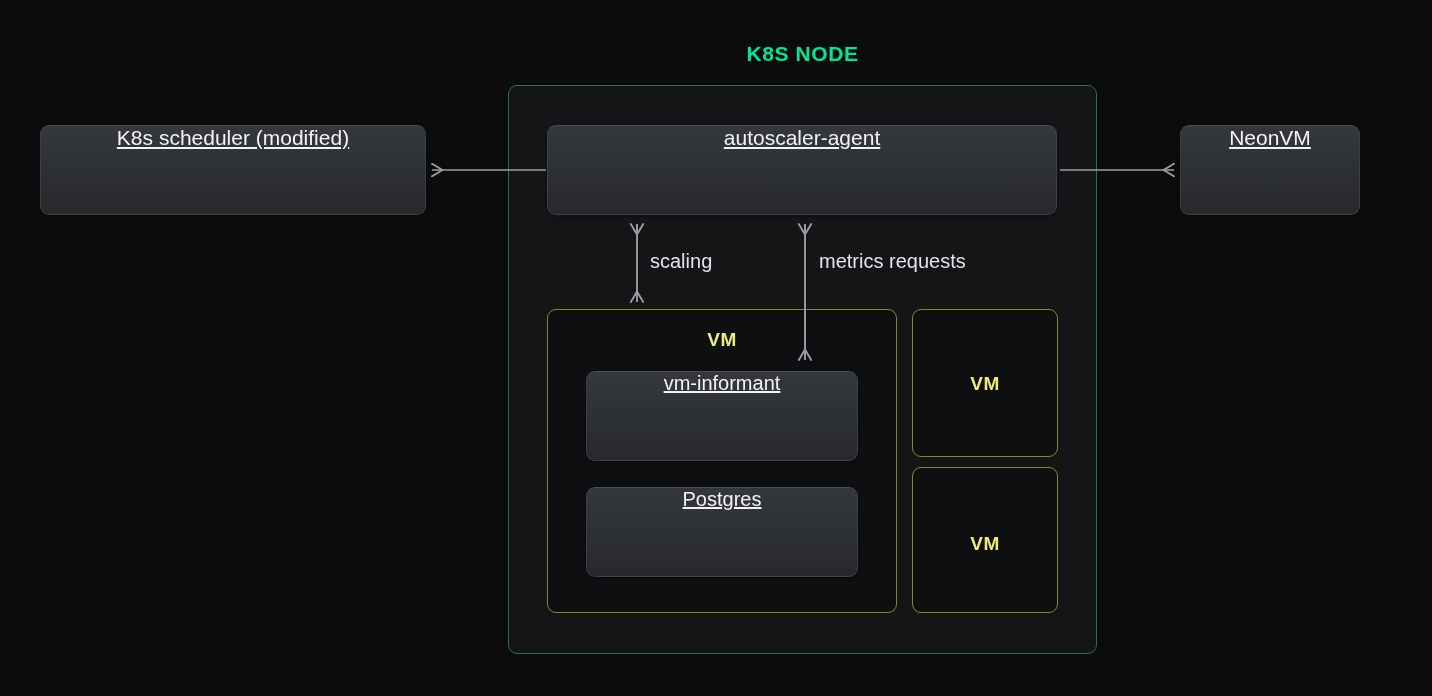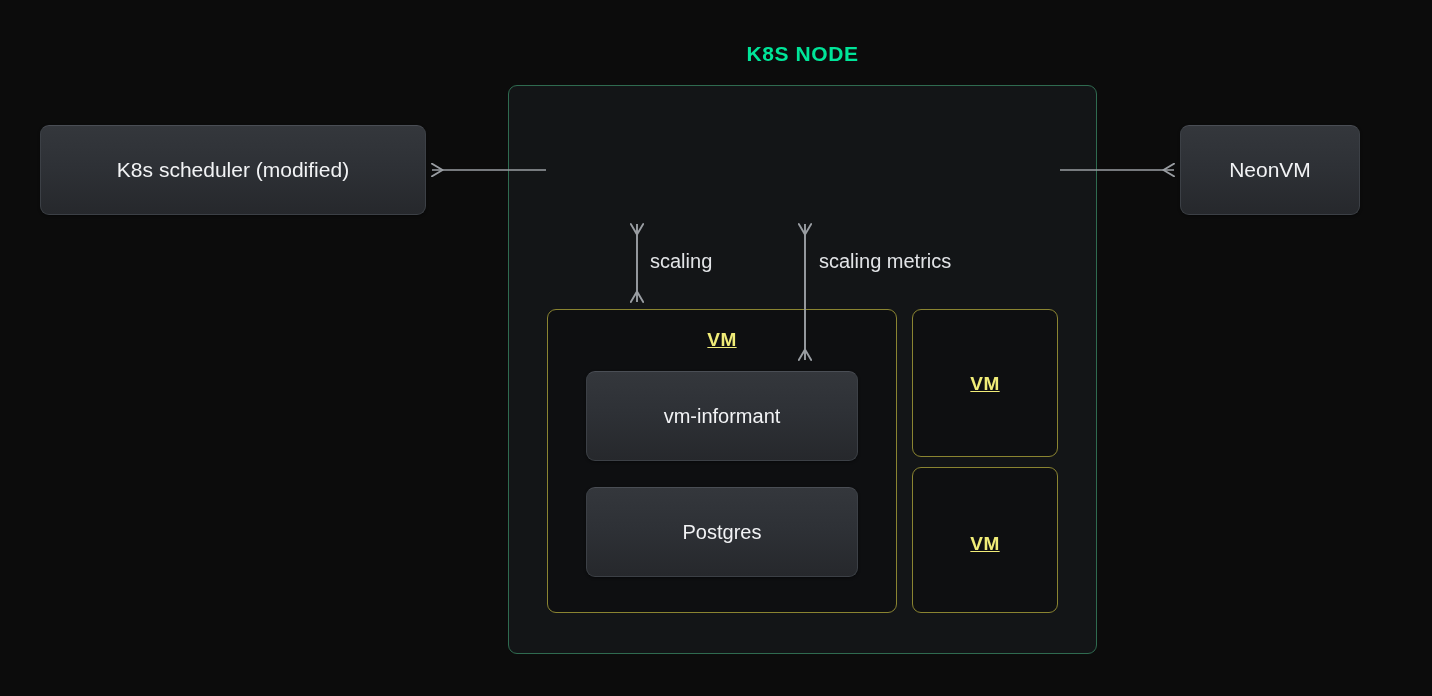--- a/index.html
+++ b/index.html
@@ -45,25 +45,25 @@
   }
 
   
   .comp-box {
     position: absolute;
     border-radius: 9px;
     background: linear-gradient(180deg, #34373c 0%, #2e3136 45%, #26282c 100%);
     border: 1px solid #3c4046;
     border-top-color: #4a4e55;
     display: flex;
-    align-items: center;
     justify-content: center;
     color: #f2f3f5;
     font-size: 21px;
     box-shadow: 0 1px 3px rgba(0,0,0,0.45);
+    text-decoration: underline;
   }
 
   #k8s-scheduler-box { left: 40px;  top: 125px; width: 386px; height: 90px; }
   #autoscaler-box    { left: 547px; top: 125px; width: 510px; height: 90px; }
   #neonvm-box        { left: 1180px; top: 125px; width: 180px; height: 90px; }
 
   #vm-informant-box  { left: 586px; top: 371px; width: 272px; height: 90px; font-size: 20px; }
   #postgres-box      { left: 586px; top: 487px; width: 272px; height: 90px; font-size: 20px; }
 
   
@@ -78,21 +78,20 @@
   #vm-right-1    { left: 912px; top: 309px; width: 146px; height: 148px; }
   #vm-right-2    { left: 912px; top: 467px; width: 146px; height: 146px; }
 
   .vm-label {
     position: absolute;
     color: #f0ec78;
     font-size: 19px;
     font-weight: bold;
     letter-spacing: 0.4px;
     white-space: nowrap;
-    text-decoration: underline;
   }
 
   #vm-main-label  { left: 547px; width: 350px; top: 329px; text-align: center; }
   #vm-right-1-lbl { left: 912px; width: 146px; top: 373px; text-align: center; }
   #vm-right-2-lbl { left: 912px; width: 146px; top: 533px; text-align: center; }
 
   
   .edge-label {
     position: absolute;
     color: #e2e4e7;
@@ -124,35 +123,38 @@
   <div class="vm-box" id="vm-right-2"></div>
 
   <div class="vm-label" id="vm-main-label">VM</div>
   <div class="vm-label" id="vm-right-1-lbl">VM</div>
   <div class="vm-label" id="vm-right-2-lbl">VM</div>
 
   <div class="comp-box" id="k8s-scheduler-box">
     <span>K8s scheduler (modified)</span>
   </div>
 
+  <div class="comp-box" id="autoscaler-box">
+    <span>autoscaler-agent</span>
+  </div>
 
   <div class="comp-box" id="neonvm-box">
     <span>NeonVM</span>
   </div>
 
   <div class="comp-box" id="vm-informant-box">
     <span>vm-informant</span>
   </div>
 
   <div class="comp-box" id="postgres-box">
     <span>Postgres</span>
   </div>
 
   <div class="edge-label" id="metrics-label">scaling</div>
-  <div class="edge-label" id="scaling-label">scaling metrics</div>
+  <div class="edge-label" id="scaling-label">metrics requests</div>
 
   <svg id="arrow-layer" viewBox="0 0 1432 696" xmlns="http://www.w3.org/2000/svg">
     <defs>
       <marker id="ah-left" markerWidth="9" markerHeight="9" refX="8" refY="4.5" orient="auto-start-reverse" markerUnits="strokeWidth">
         <path d="M 8,0.6 L 1.4,4.5 L 8,8.4" fill="none" stroke="#9a9ea3" stroke-width="1.2" stroke-linecap="round" stroke-linejoin="round"></path>
       </marker>
     </defs>
 
     <g>
       <line x1="546" y1="170" x2="432" y2="170" stroke="#9a9ea3" stroke-width="1.6" marker-end="url(#ah-left)"></line>

